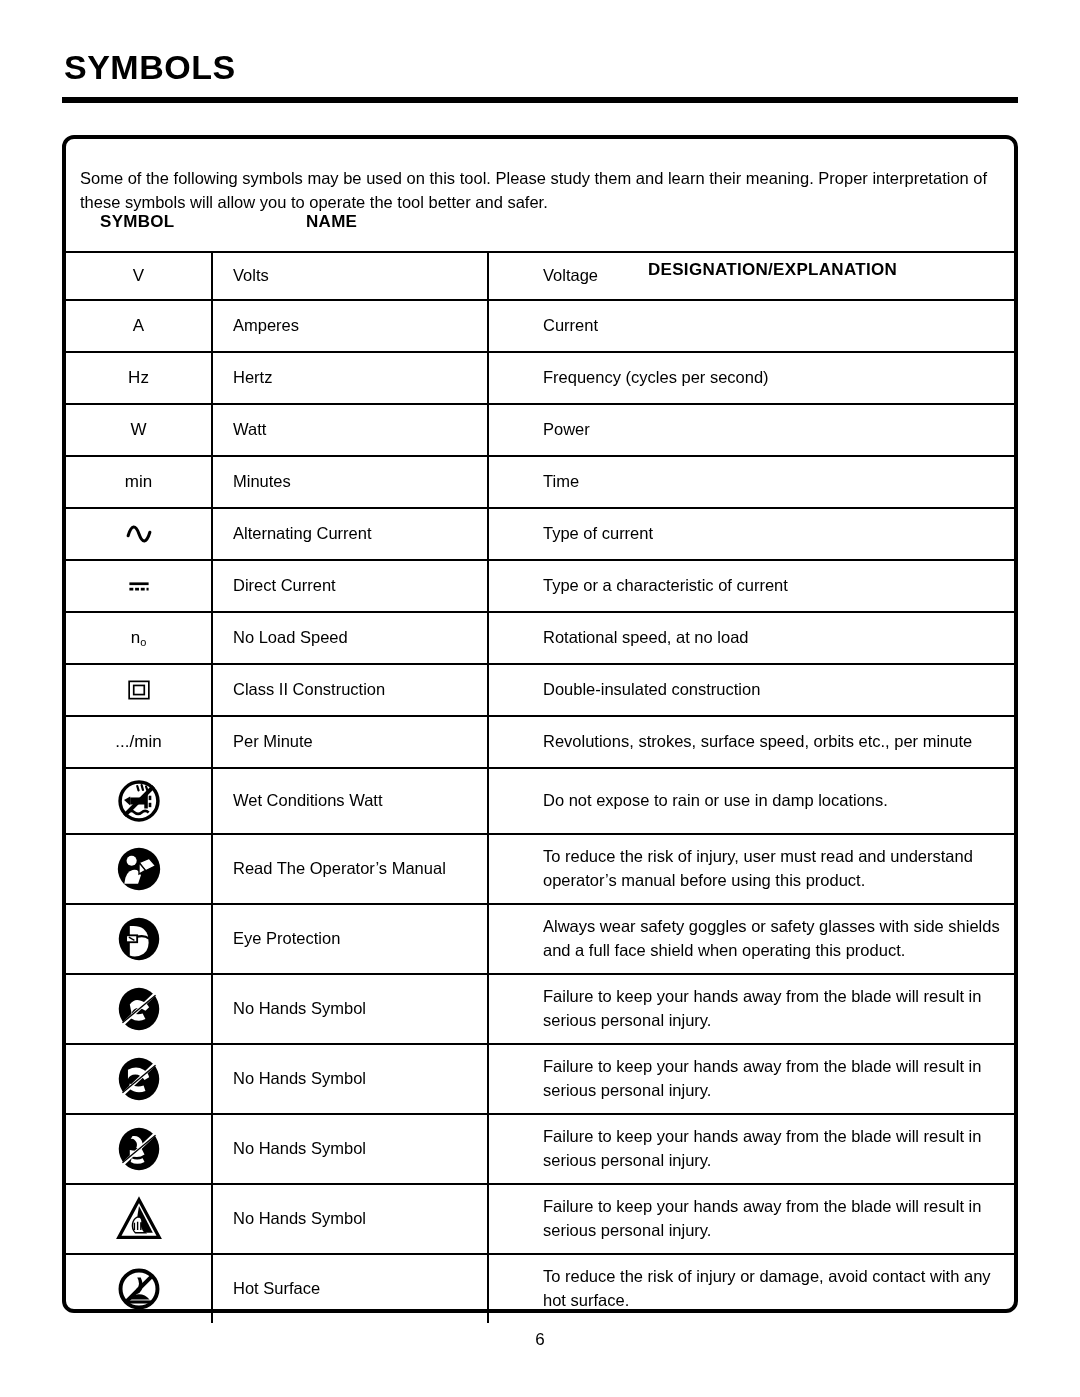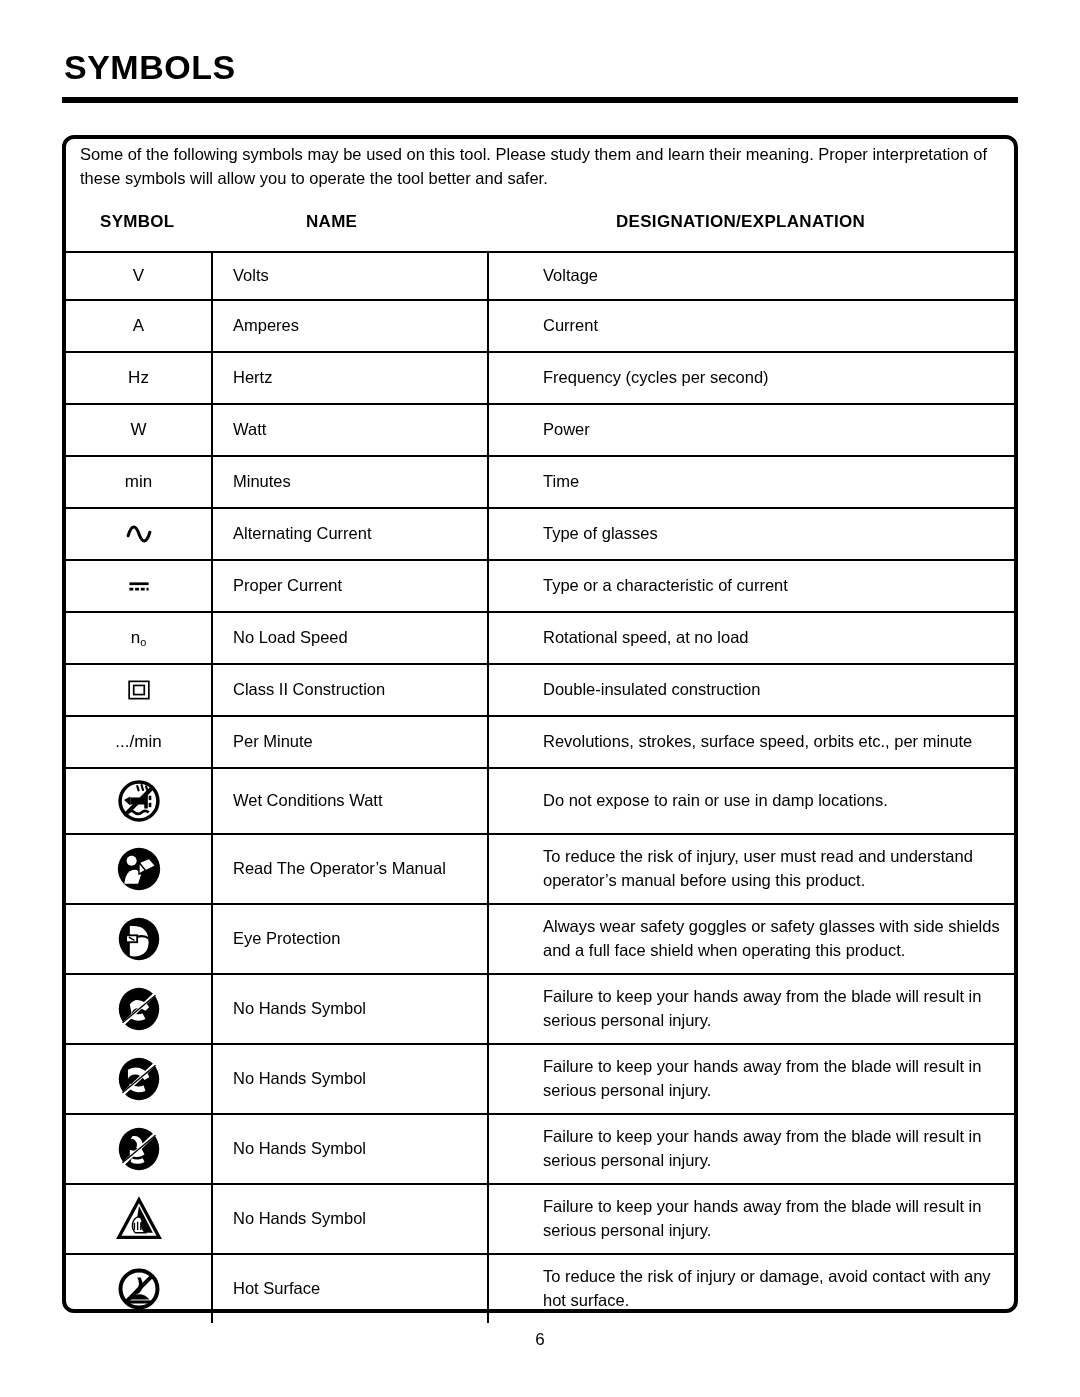--- a/index.html
+++ b/index.html
@@ -46,21 +46,21 @@
     width: 956px;
     height: 1178px;
     border: 4px solid #000;
     border-radius: 12px;
     box-sizing: border-box;
     background: #fff;
   }
   .intro {
     position: absolute;
     left: 14px;
-    top: 4px;
+    top: 28px;
     width: 922px;
     font-size: 16.5px;
     line-height: 1.45;
   }
   
   .header-row {
     position: absolute;
     left: 0;
     top: 73px;
     width: 100%;
@@ -69,21 +69,21 @@
   }
   .header-row .h-cell {
     position: absolute;
     top: 0;
     font-size: 17px;
     font-weight: bold;
     letter-spacing: 0.3px;
   }
   .h-symbol { left: 34px; }
   .h-name   { left: 240px; }
-  .h-desig  { left: 550px; }
+  .h-desig  { left: 582px; margin-top: 48px; }
 
   
   .sym-table {
     position: absolute;
     left: 0;
     top: 112px;
     width: 100%;
     border-collapse: collapse;
     table-layout: fixed;
   }
@@ -206,33 +206,33 @@
             </td>
           </tr>
           <tr class="row-h2">
             <td class="col-sym"><span class="sym-graphic"><svg width="34" height="34" viewBox="0 0 100 100" xmlns="http://www.w3.org/2000/svg">
                   <path d="M18 55 C28 22, 40 22, 50 50 C60 78, 72 78, 82 45" fill="none" stroke="#000" stroke-width="9" stroke-linecap="round"></path>
                 </svg></span></td>
             <td class="col-name">
               <div class="cell-pad-name">Alternating Current</div>
             </td>
             <td class="col-desc">
-              <div class="cell-pad-desc">Type of glasses</div>
+              <div class="cell-pad-desc">Type of current</div>
             </td>
           </tr>
           <tr class="row-h2">
             <td class="col-sym"><span class="sym-graphic"><svg width="30" height="30" viewBox="0 0 100 100" xmlns="http://www.w3.org/2000/svg">
                   <rect x="18" y="38" width="64" height="9" fill="#000"></rect>
                   <rect x="18" y="56" width="13" height="9" fill="#000"></rect>
                   <rect x="37" y="56" width="13" height="9" fill="#000"></rect>
                   <rect x="56" y="56" width="13" height="9" fill="#000"></rect>
                   <rect x="75" y="56" width="7" height="9" fill="#000"></rect>
                 </svg></span></td>
             <td class="col-name">
-              <div class="cell-pad-name">Proper Current</div>
+              <div class="cell-pad-name">Direct Current</div>
             </td>
             <td class="col-desc">
               <div class="cell-pad-desc">Type or a characteristic of current</div>
             </td>
           </tr>
           <tr class="row-h2">
             <td class="col-sym"><span class="sym-text">n<sub>o</sub></span></td>
             <td class="col-name">
               <div class="cell-pad-name">No Load Speed</div>
             </td>

